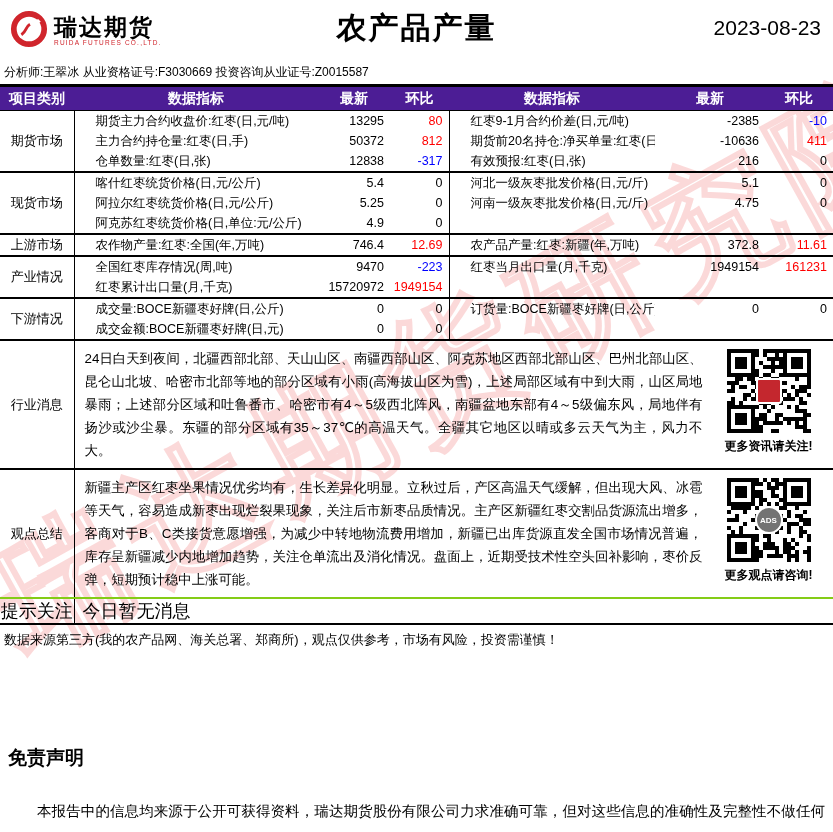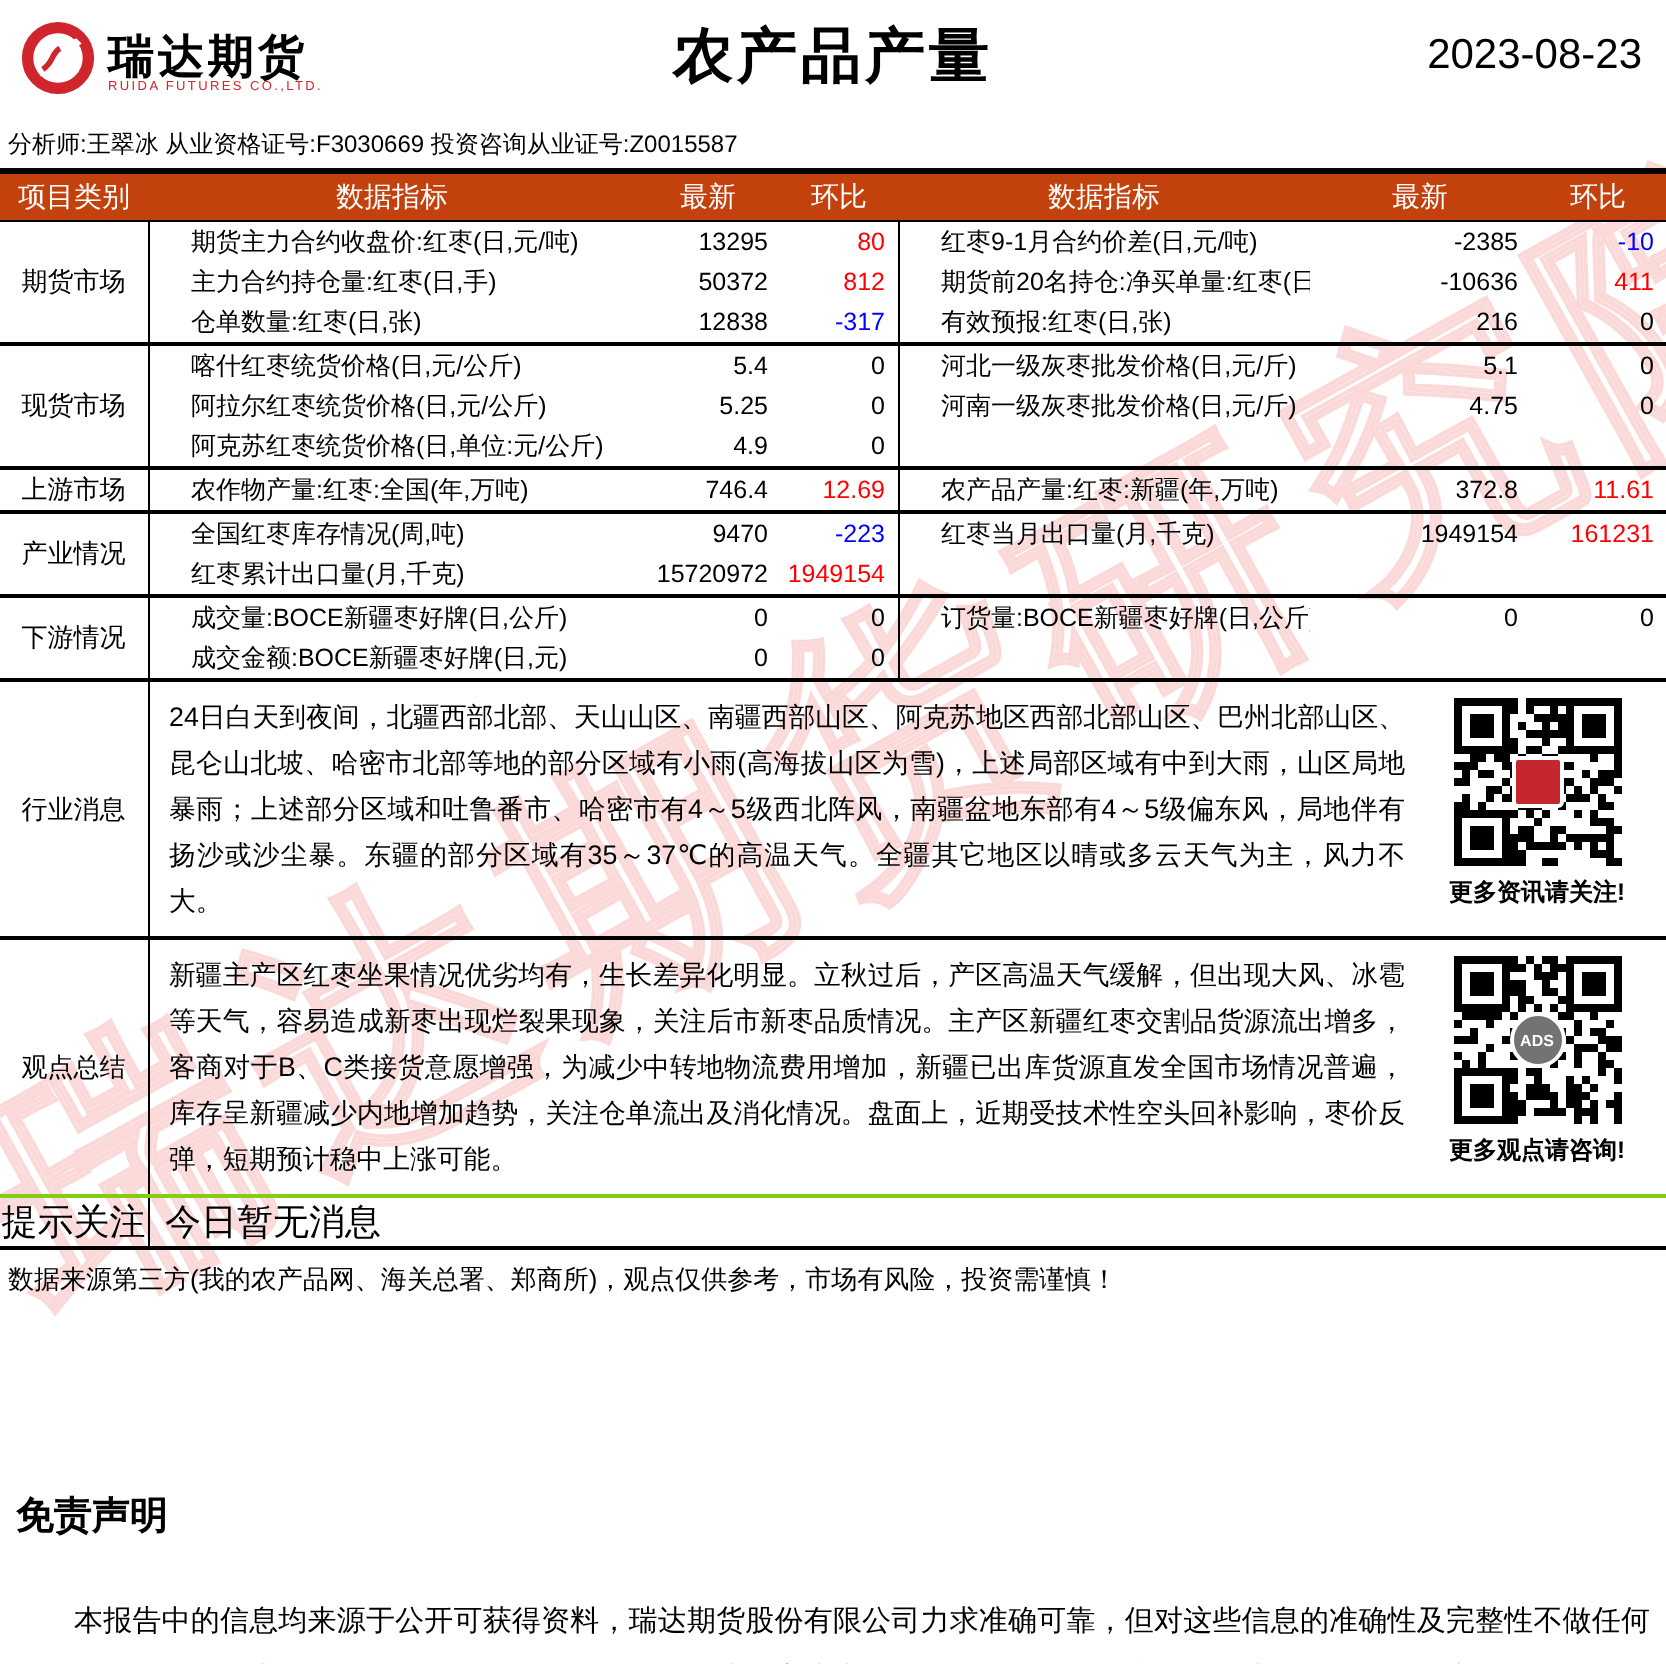--- a/index.html
+++ b/index.html
@@ -20,21 +20,21 @@
   .logo-cn{font-size:23px;font-weight:bold;letter-spacing:2px;line-height:24px;}
   .logo-en{font-size:6.5px;color:#d0252c;letter-spacing:1.2px;line-height:8px;}
   .title{position:absolute;left:0;right:0;top:8px;text-align:center;font-size:30px;font-weight:900;letter-spacing:2px;}
   .rdate{position:absolute;right:12px;top:16px;font-size:21px;}
   .analyst{font-size:12px;padding:2px 0 3px 4px;}
 
   
   table{width:833px;border-collapse:collapse;table-layout:fixed;}
   col.c-cat{width:74px;} col.c-ind1{width:244px;} col.c-num1{width:72px;} col.c-chg1{width:59px;}
   col.c-ind2{width:206px;} col.c-num2{width:110px;} col.c-chg2{width:68px;}
-  thead th{background:#c2410c;color:#fff;font-size:14px;font-weight:normal;height:23px;padding:0;
+  thead th{background:#4c1d95;color:#fff;font-size:14px;font-weight:bold;height:23px;padding:0;
     border-top:3px solid #000;border-bottom:1px solid #000;}
   tbody td{font-size:12.5px;height:20px;padding:0 3px;white-space:nowrap;overflow:hidden;}
   td.cat{text-align:center;border-right:1px solid #000;font-size:13px;padding:0;}
   td.ind{text-align:left;padding-left:21px;}
   td.num,td.chg{text-align:right;padding-right:6px;}
   td.rdiv{border-left:1px solid #000;}
   tr.gtop td{border-top:2px solid #000;}
   td.chg.pos{color:#ff0000;}
   td.chg.neg{color:#0000ff;}
 

